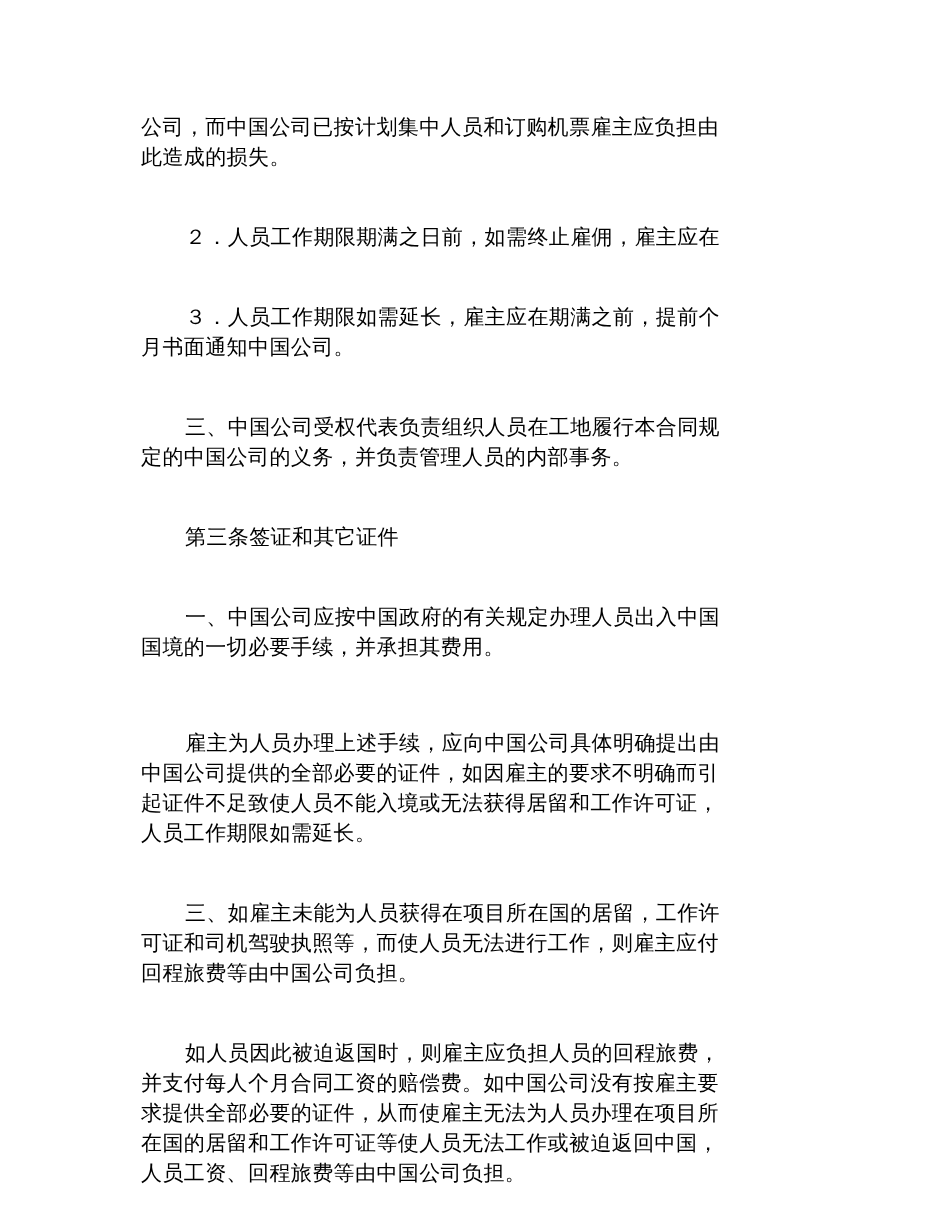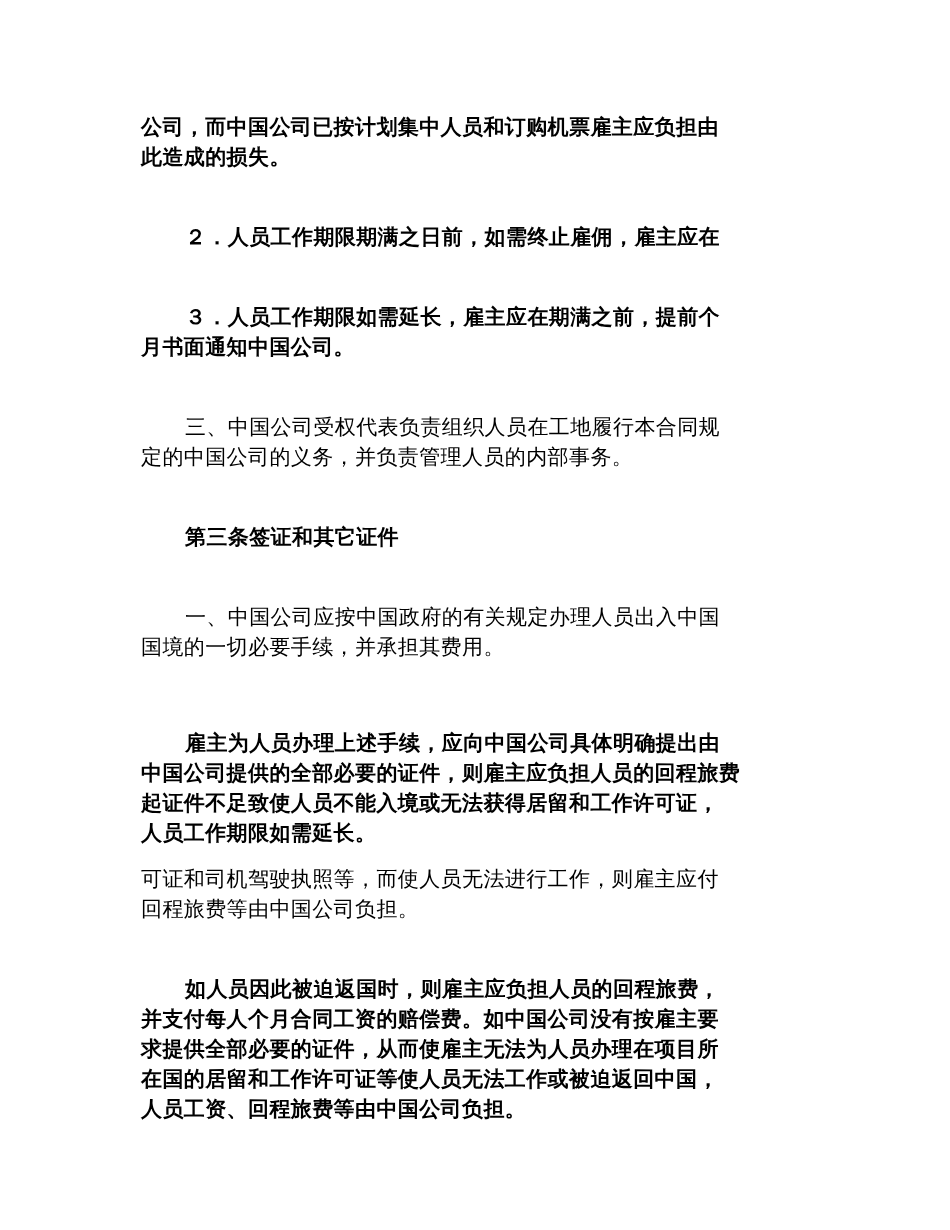--- a/index.html
+++ b/index.html
@@ -1,20 +1,20 @@
 <!DOCTYPE html>
 <html><head>
   <meta charset="utf-8">
   <style>
     html, body { margin: 0; padding: 0; background: #ffffff; }
     body { width: 950px; height: 1230px; position: relative; overflow: hidden;
            font-family: "DejaVu Serif", "Liberation Serif", serif; color: #000; }
     .page { position: absolute; left: 141px; top: 112px; width: 680px; }
     .para { margin: 0; }
-    .line { display: block; height: 30px; line-height: 30px; font-size: 21px; white-space: nowrap; letter-spacing: 0.4px; font-weight: bold; }
+    .line { display: block; height: 30px; line-height: 30px; font-size: 21px; white-space: nowrap; letter-spacing: 0.4px; }
     .bold .line { font-weight: normal; }
     .gap { height: 16px; }
     .indent { padding-left: 44px; margin-top: 34px; }
   </style>
 </head>
 <body>
 
 <div class="page">
 
   <div class="para">
@@ -48,27 +48,28 @@
   <div class="para bold">
     <span class="line indent">一、中国公司应按中国政府的有关规定办理人员出入中国</span>
     <span class="line">国境的一切必要手续，并承担其费用。</span>
   </div>
   <div class="gap"></div>
 
   <div class="gap"></div>
 
   <div class="para">
     <span class="line indent">雇主为人员办理上述手续，应向中国公司具体明确提出由</span>
-    <span class="line">中国公司提供的全部必要的证件，则雇主应负担人员的回程旅费</span>
+    <span class="line">中国公司提供的全部必要的证件，如因雇主的要求不明确而引</span>
     <span class="line">起证件不足致使人员不能入境或无法获得居留和工作许可证，</span>
     <span class="line">人员工作期限如需延长。</span>
   </div>
   <div class="gap"></div>
 
   <div class="para bold">
+    <span class="line indent">三、如雇主未能为人员获得在项目所在国的居留，工作许</span>
     <span class="line">可证和司机驾驶执照等，而使人员无法进行工作，则雇主应付</span>
     <span class="line">回程旅费等由中国公司负担。</span>
   </div>
   <div class="gap"></div>
 
   <div class="para">
     <span class="line indent">如人员因此被迫返国时，则雇主应负担人员的回程旅费，</span>
     <span class="line">并支付每人个月合同工资的赔偿费。如中国公司没有按雇主要</span>
     <span class="line">求提供全部必要的证件，从而使雇主无法为人员办理在项目所</span>
     <span class="line">在国的居留和工作许可证等使人员无法工作或被迫返回中国，</span>

